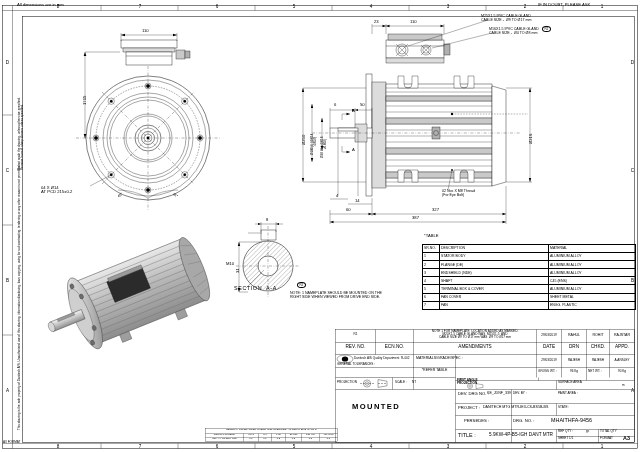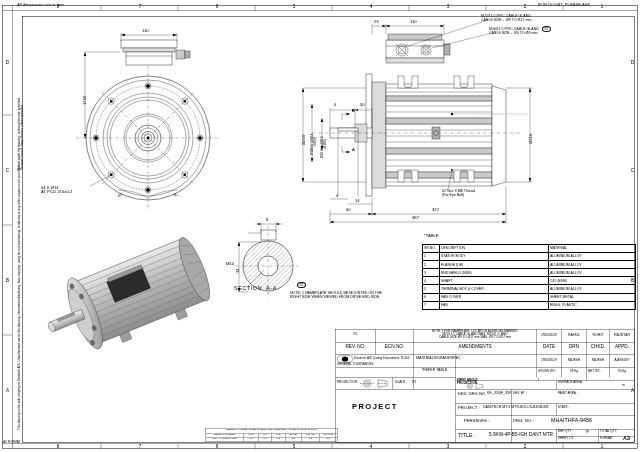--- a/index.html
+++ b/index.html
@@ -658,21 +658,21 @@
 
     <div class="txt t5" style="left:458px;top:433px;">TITLE :</div>
     <div class="txt t45" style="left:489px;top:433px;">5.9KW-4P-B5-IGH DANT MTR</div>
     <div class="txt t3" style="left:558px;top:430px;">REF QTY :</div>
     <div class="txt t3" style="left:586px;top:430px;">gr.</div>
     <div class="txt t3" style="left:600px;top:430px;">TOTAL QTY</div>
     <div class="txt t3" style="left:558px;top:437px;">SHEET 1/1</div>
     <div class="txt t3" style="left:600px;top:437px;">FORMAT</div>
     <div class="txt t5 bold" style="left:623px;top:436px;">A3</div>
 
-    <div class="txt t7 bold" style="left:352px;top:403px;letter-spacing:1.4px;">PROJECT</div>
+    <div class="txt t7 bold" style="left:352px;top:403px;letter-spacing:1.4px;">MOUNTED</div>
   </div>
 
   <div>
     <svg width="640" height="452">
       <g class="sH">
         <rect x="205.5" y="428.5" width="132" height="13"></rect>
         <line x1="205.5" y1="433.5" x2="337.5" y2="433.5"></line>
         <line x1="205.5" y1="437.5" x2="337.5" y2="437.5"></line>
         <line x1="243.5" y1="433.5" x2="243.5" y2="441.5"></line>
         <line x1="258.5" y1="433.5" x2="258.5" y2="441.5"></line>

